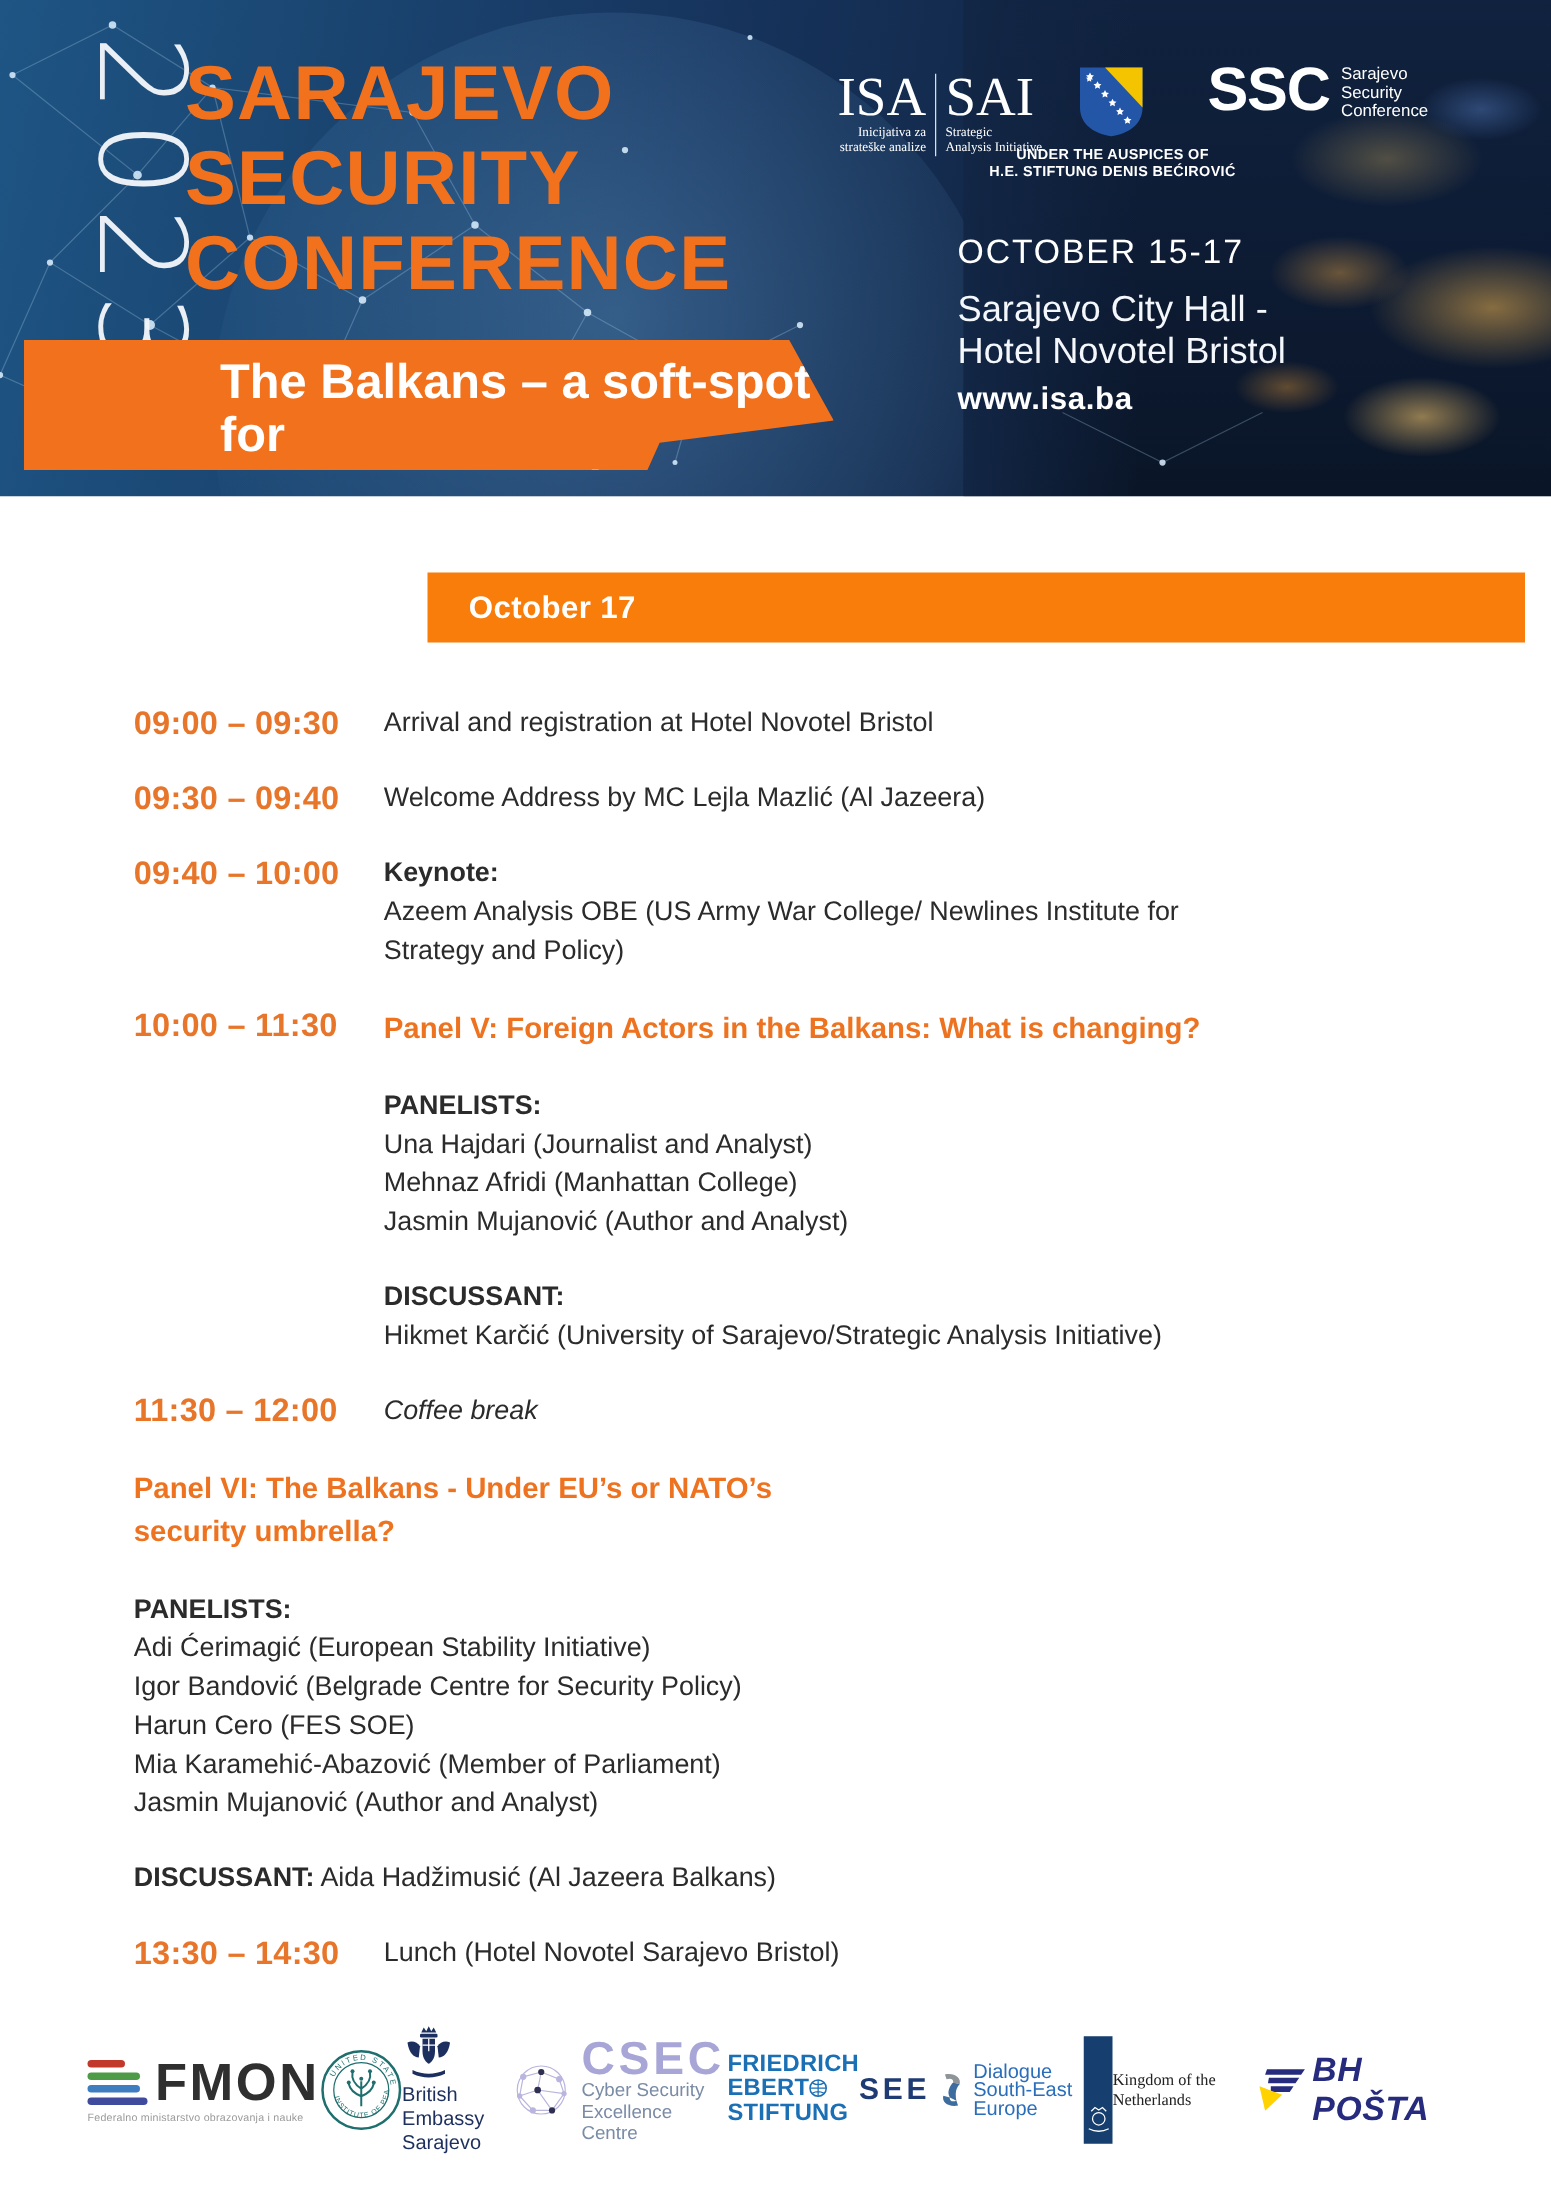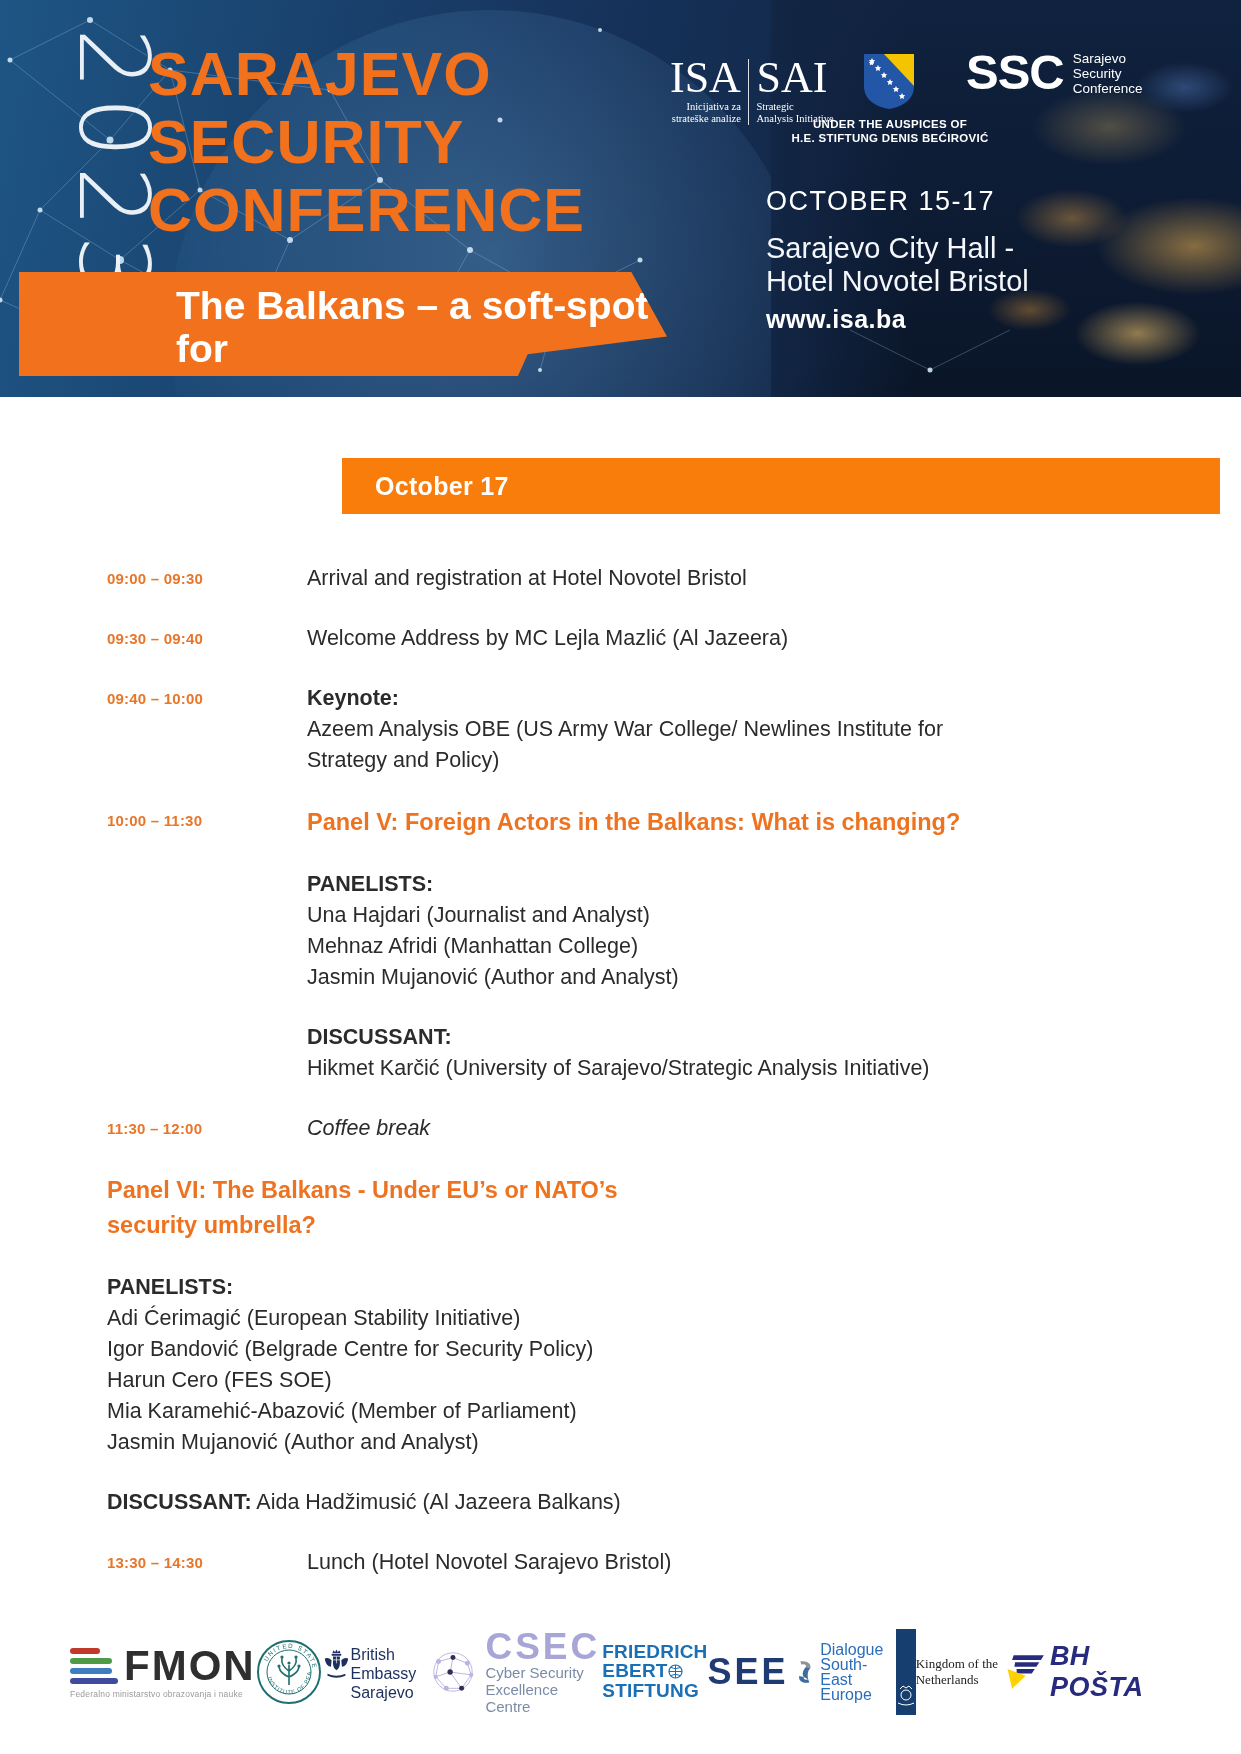--- a/index.html
+++ b/index.html
@@ -54,21 +54,21 @@
          font-weight:300;}
   .website{position:absolute;left:766px;top:305px;color:#ffffff;font-size:25px;font-weight:700;
            letter-spacing:.5px;}
 
   
   .day-bar{position:absolute;left:342px;top:458px;width:878px;height:56px;background:#f87d0b;
            color:#ffffff;font-weight:700;font-size:25px;line-height:56px;padding-left:33px;
            box-sizing:border-box;letter-spacing:.3px;}
   .schedule{position:absolute;left:107px;top:563px;width:1080px;color:#2b2b2b;}
   .s-row{display:flex;margin-bottom:29px;}
-  .s-time{flex:0 0 200px;color:#e8762a;font-weight:700;font-size:15px;line-height:31px;
+  .s-time{flex:0 0 200px;color:#e8762a;font-weight:700;font-size:26px;line-height:31px;
           letter-spacing:.2px;}
   .s-body{flex:1;font-size:21.5px;line-height:31px;max-width:780px;}
   .line{min-height:31px;}
   .l-bold{font-weight:700;}
   .l-italic{font-style:italic;}
   .l-panel{color:#ee7320;font-weight:700;font-size:23.5px;line-height:35px;}
   .l-gap{margin-top:29px;}
   .line b{font-weight:700;}
 
   
@@ -81,31 +81,31 @@
   .fmon-top{display:flex;align-items:center;}
   .fmon-bars{display:flex;flex-direction:column;gap:4px;margin-right:6px;}
   .fmon-bars i{display:block;height:6px;border-radius:3px;}
   .fmon-b1{width:30px;background:#c0392b;}
   .fmon-b2{width:42px;background:#4e9b47;}
   .fmon-b3{width:42px;background:#3e7dbf;}
   .fmon-b4{width:48px;background:#3f4c9e;}
   .fmon-name{font-size:42px;font-weight:800;color:#2f2f2f;letter-spacing:2px;line-height:40px;}
   .fmon-sub{font-size:8.5px;color:#9a9a9a;margin-top:3px;letter-spacing:.2px;}
 
-  .uk{flex-direction:row;align-items:flex-start;}
+  .uk{flex-direction:column;align-items:flex-start;}
   .uk-text{color:#1c2f5e;font-size:16px;line-height:19px;margin-top:3px;}
 
   .csec-text{margin-left:8px;}
   .csec-abbr{font-size:37px;font-weight:700;color:#a8a6d6;letter-spacing:3px;line-height:34px;}
   .csec-sub{font-size:15px;color:#7a8ba6;line-height:17px;}
 
   .fes{color:#1a6fb5;font-weight:800;font-size:19px;line-height:18.5px;letter-spacing:.2px;}
   .fes .g{display:inline-block;vertical-align:-2px;}
 
-  .see-abbr{font-size:36px;font-weight:800;color:#1f3b73;letter-spacing:3px;}
+  .see-abbr{font-size:24px;font-weight:800;color:#1f3b73;letter-spacing:3px;}
   .see-icon{margin:0 8px;}
   .see-text{color:#2a6ebb;font-weight:400;font-size:16px;line-height:15px;}
 
   .nl-flag{width:30px;height:86px;background:#163e6e;display:flex;align-items:flex-end;
            justify-content:center;padding-bottom:8px;box-sizing:border-box;}
   .nl-text{color:#222222;font-size:13px;font-family:"Liberation Serif",serif;}
 
   .bhp-text{color:#262b7d;font-size:27px;font-weight:800;font-style:italic;margin-left:4px;
             letter-spacing:.5px;}
 </style>

